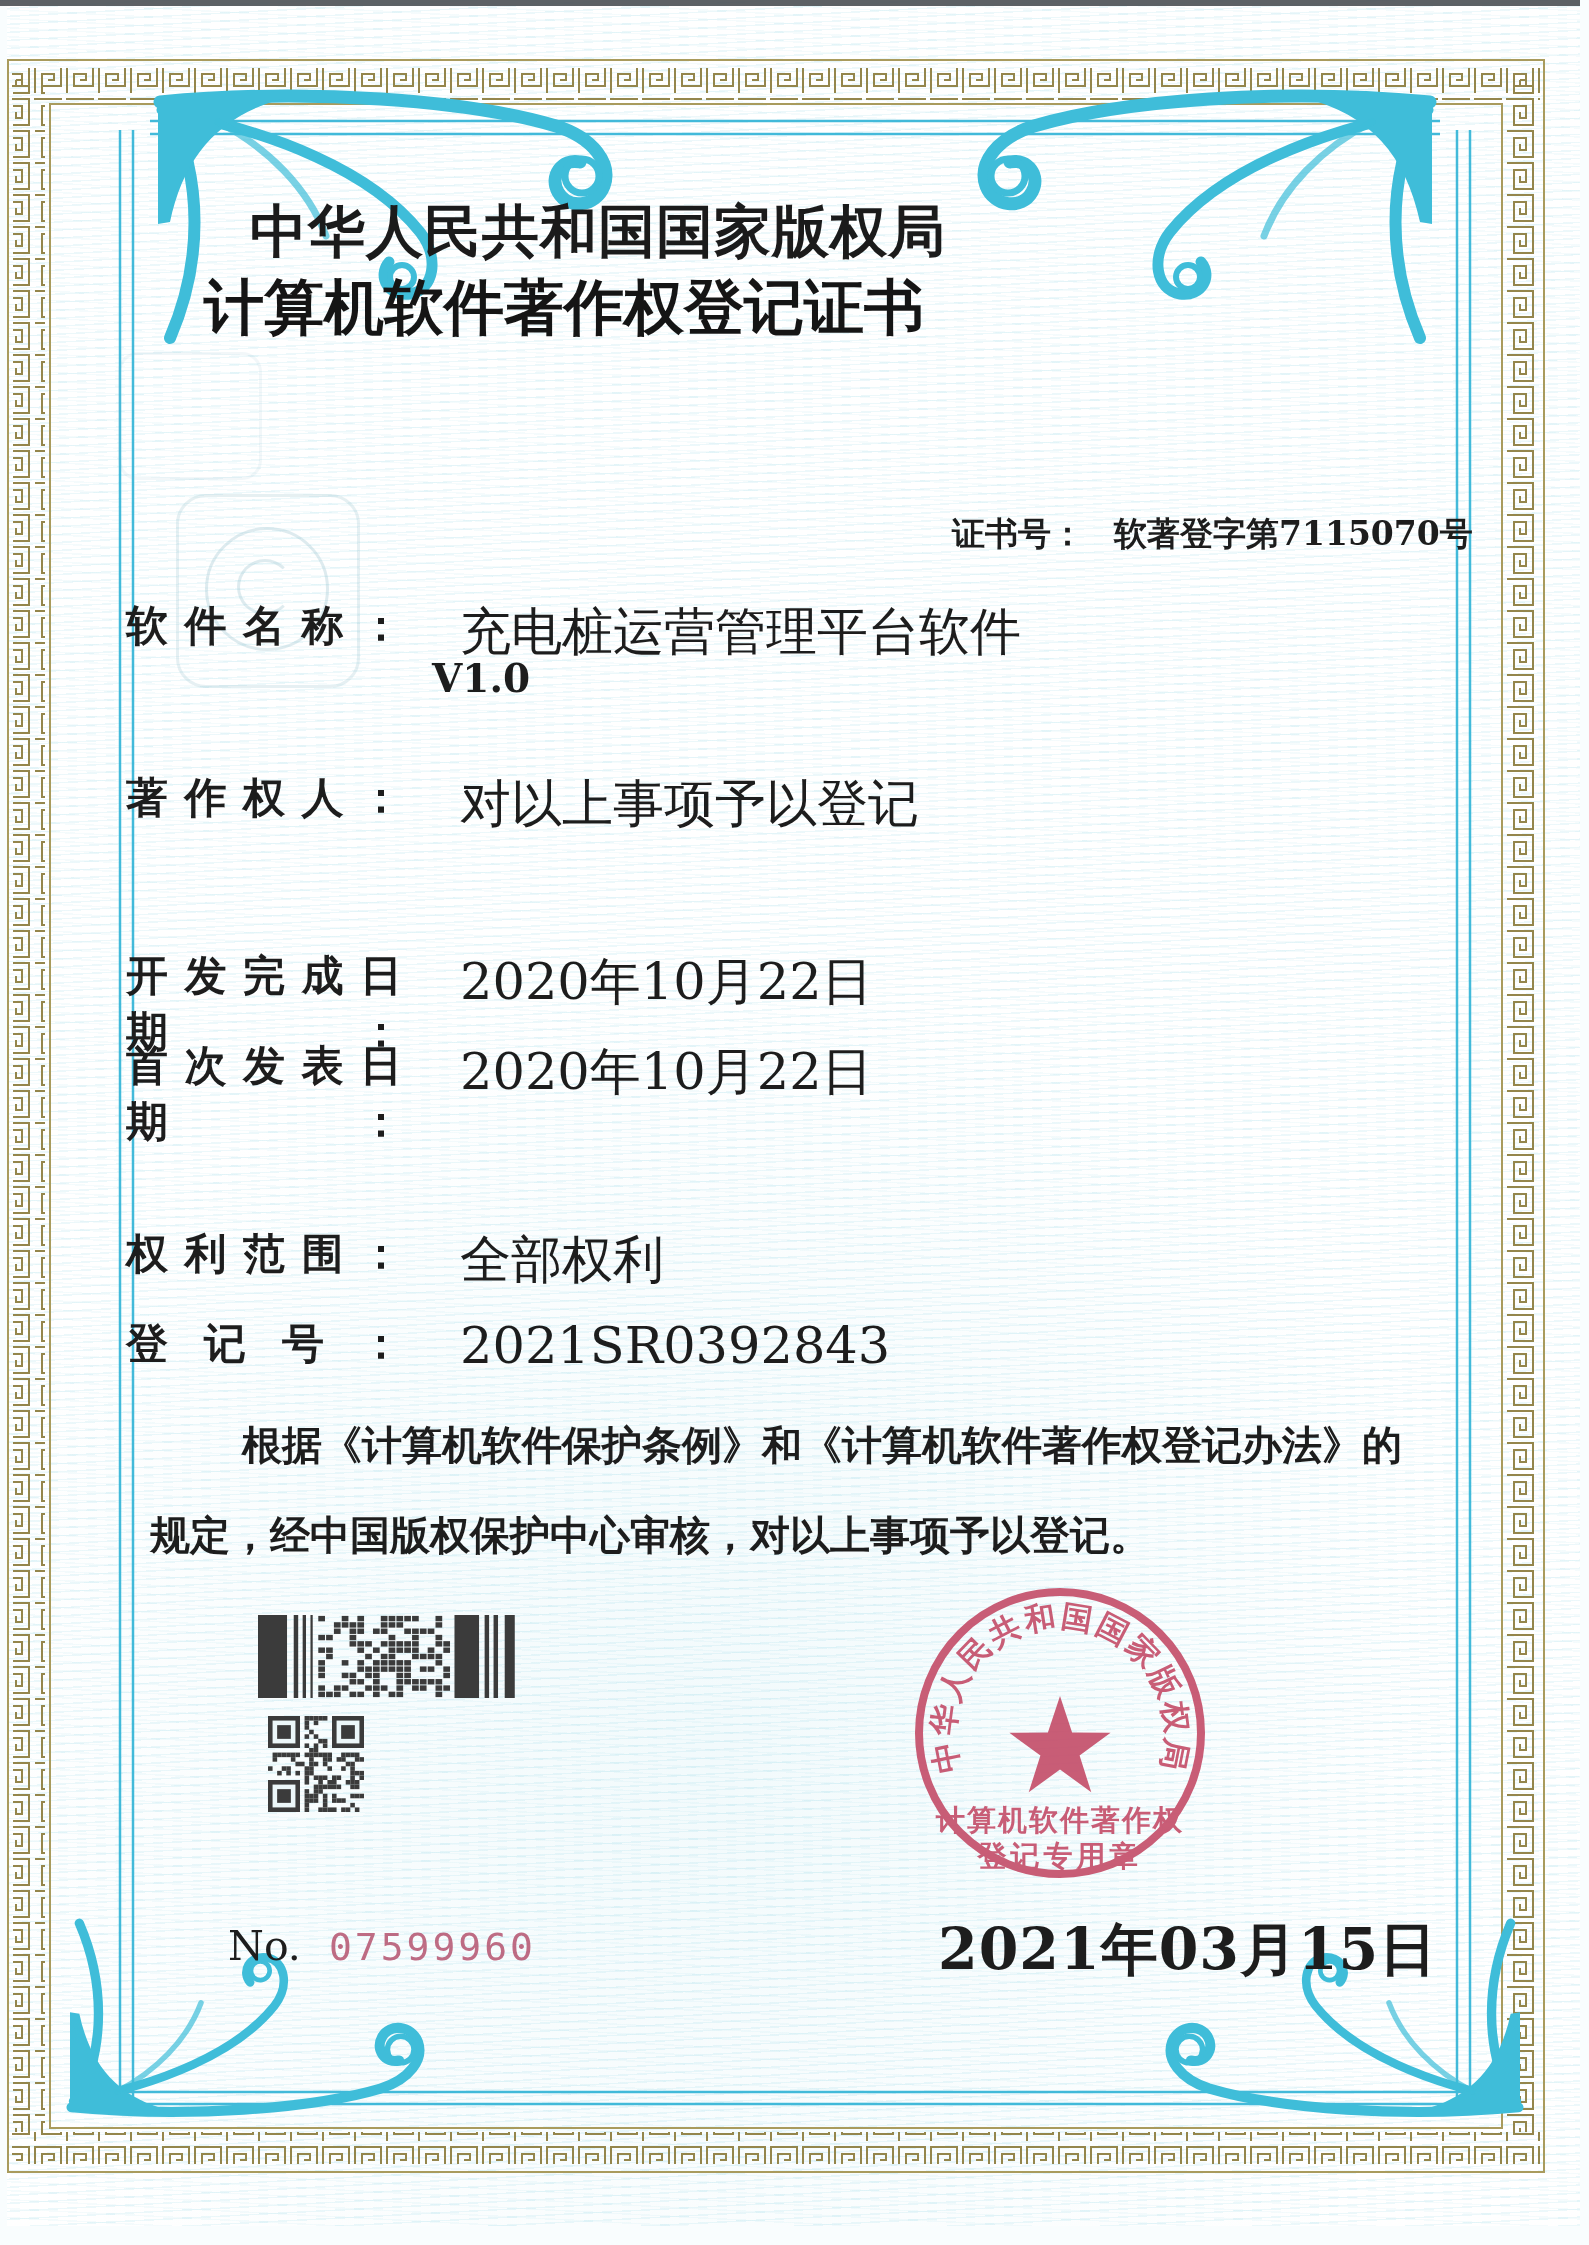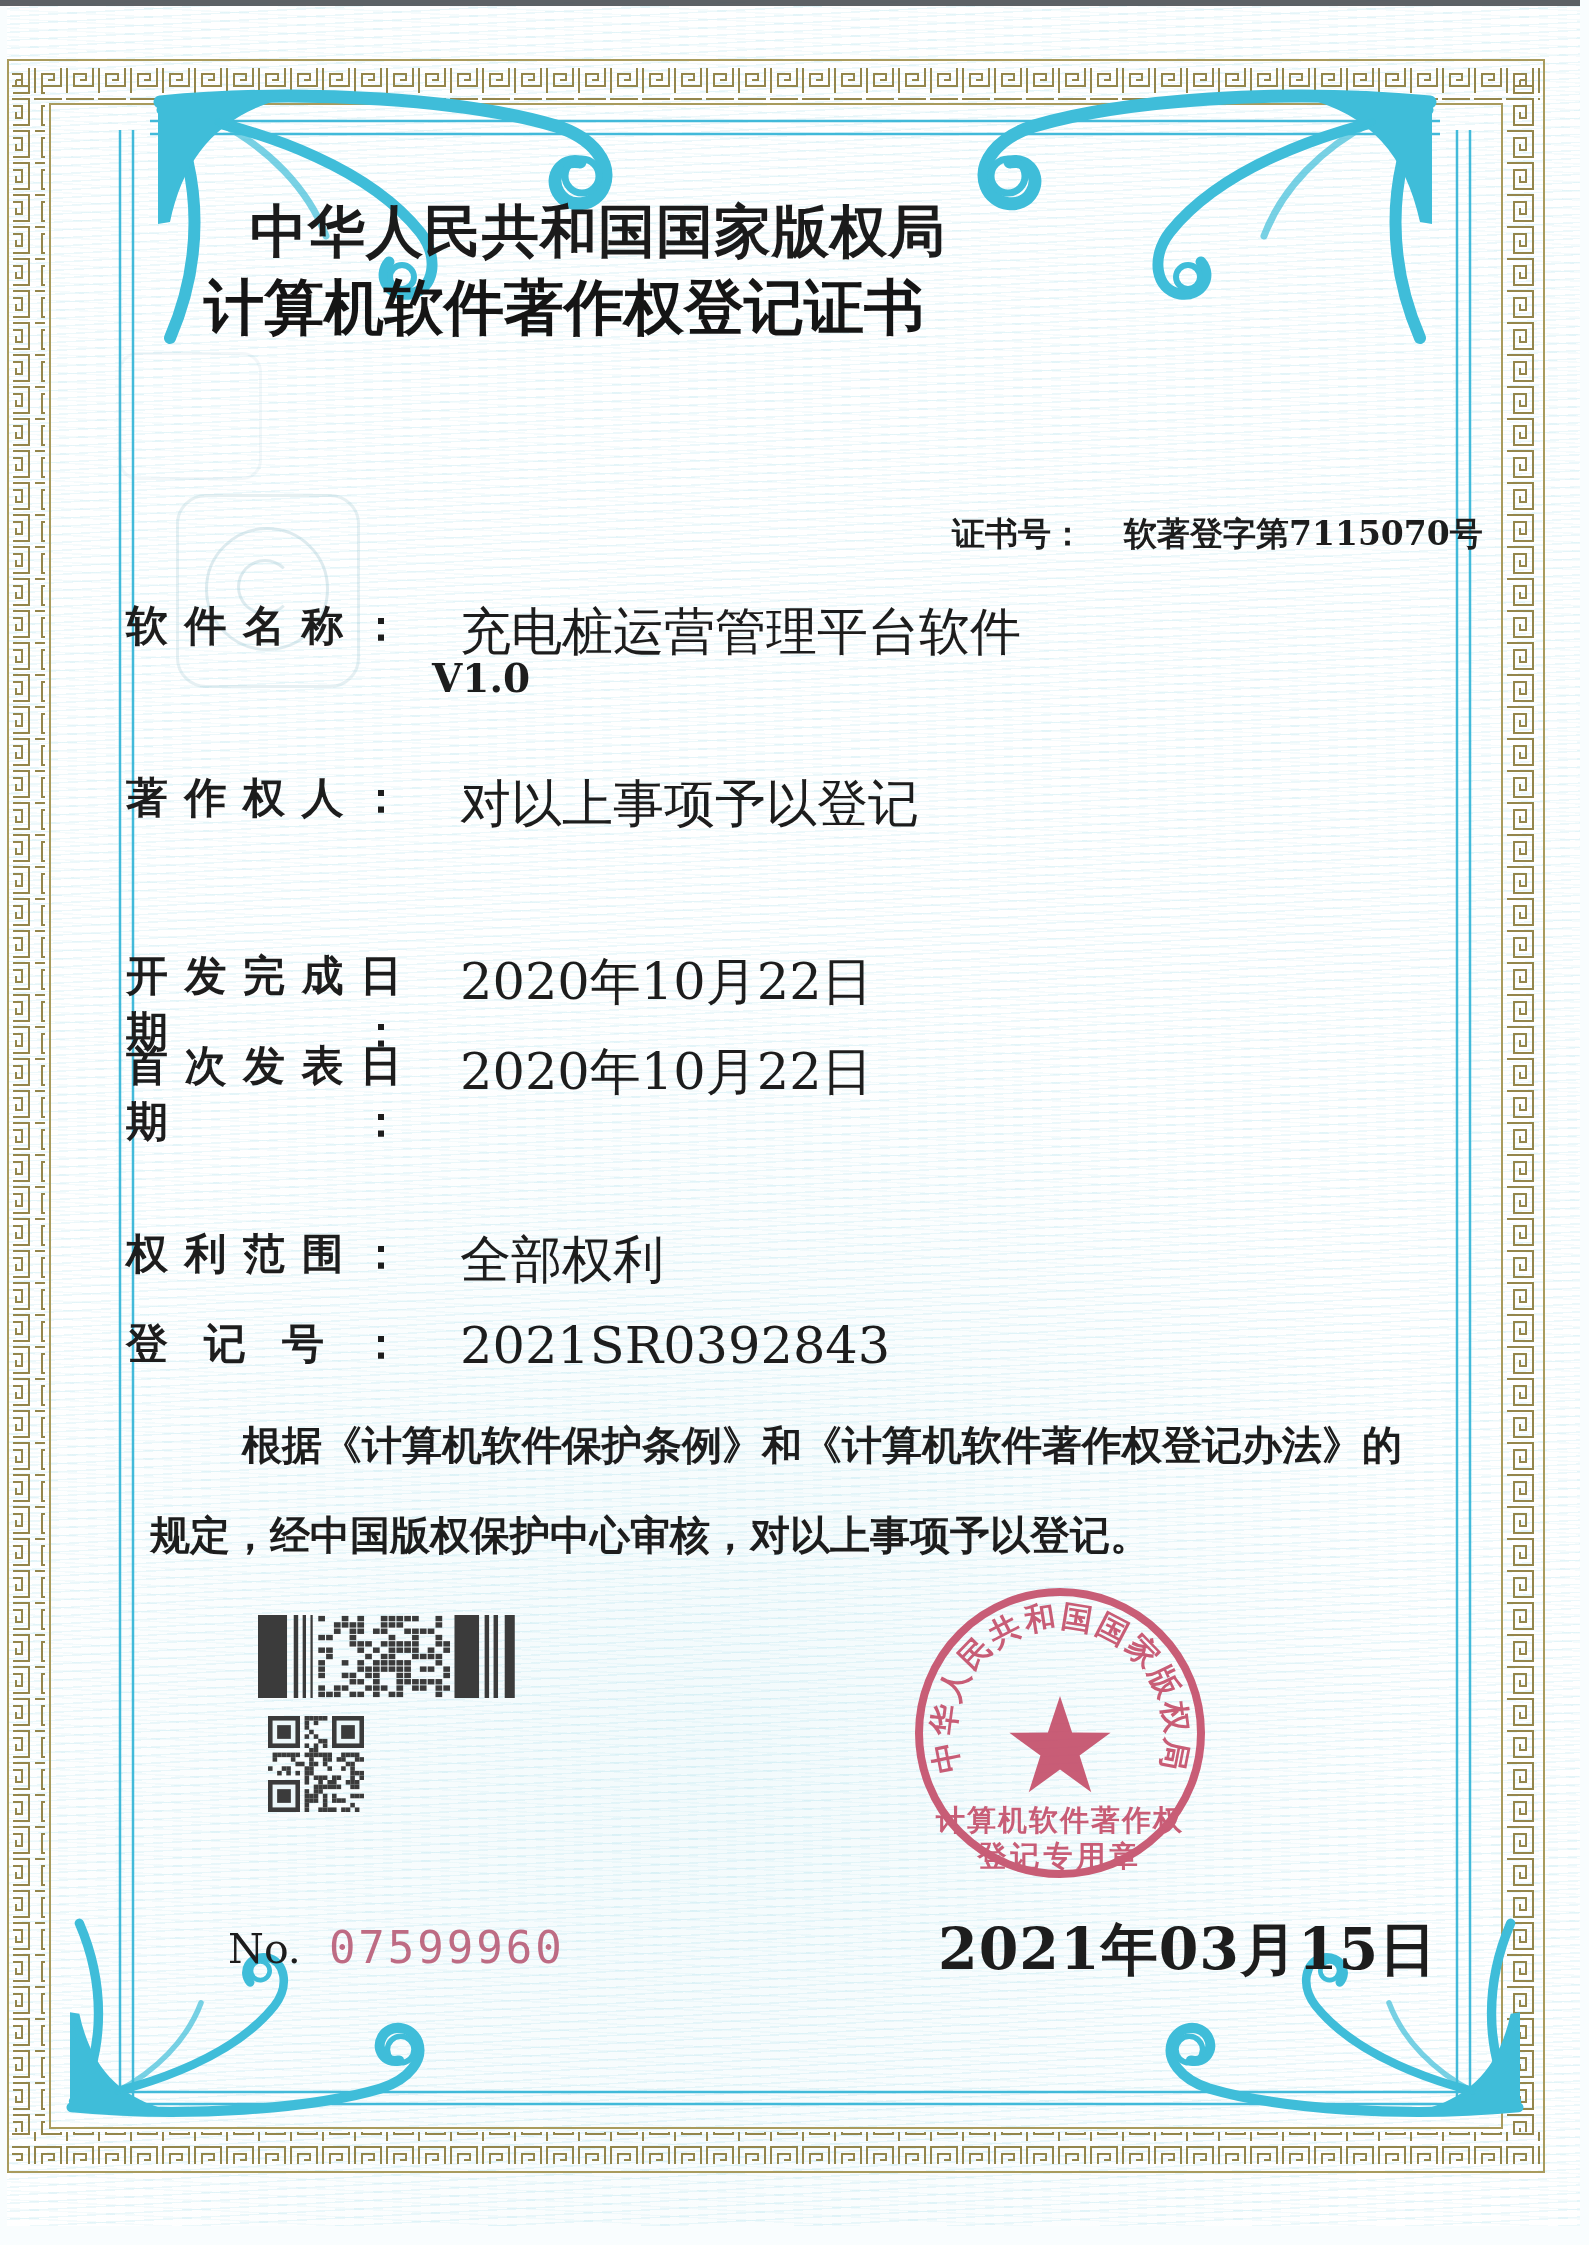--- a/index.html
+++ b/index.html
@@ -14,36 +14,36 @@
     background-image:
       repeating-linear-gradient(177deg, rgba(110,200,220,.13) 0 1.5px, rgba(255,255,255,0) 1.5px 8px),
       repeating-linear-gradient(3deg, rgba(110,200,220,.07) 0 1.5px, rgba(255,255,255,0) 1.5px 9px),
       radial-gradient(circle at 45% 78%, rgba(120,205,225,.10), rgba(255,255,255,0) 40%);
   }
   .deco{position:absolute;inset:0;z-index:1;}
   .txt{position:absolute;z-index:3;white-space:nowrap;}
   .title{left:250px;top:194px;font-size:57px;font-weight:700;letter-spacing:1px;color:#1b1b1b;}
   .subtitle{left:204px;top:268px;font-size:60px;font-weight:700;letter-spacing:0px;color:#151515;}
   .certno{left:952px;top:512px;font-size:33px;font-weight:700;}
-  .certno .cv{margin-left:40px;letter-spacing:0px;}
+  .certno .cv{margin-left:30px;letter-spacing:0px;}
   .frow{position:absolute;left:0;top:0;width:100%;height:60px;z-index:3;}
   .flabel{
     position:absolute;left:126px;width:276px;display:inline-block;
     font-size:42px;font-weight:700;
     text-align:justify;text-align-last:justify;white-space:normal;
   }
   .fvalue{position:absolute;left:460px;font-size:51px;font-weight:400;white-space:nowrap;}
   .version{left:432px;top:655px;font-size:39px;font-weight:700;}
   .stmt{position:absolute;left:150px;z-index:3;font-size:40px;font-weight:700;white-space:nowrap;}
   .stmt.l1{left:242px;top:1418px;}
   .stmt.l2{left:150px;top:1508px;}
   .serial{left:228px;top:1922px;font-size:41px;}
   .serial .sn{
     margin-left:28px;font-family:"DejaVu Sans Mono","Liberation Mono",monospace;
-    font-size:44px;letter-spacing:3px;color:#b5536f;opacity:.85;
+    font-size:38px;letter-spacing:3px;color:#b5536f;opacity:.85;
   }
   .issue-date{left:938px;top:1912px;font-size:57px;font-weight:700;letter-spacing:1px;z-index:5;}
   .codesvg{position:absolute;z-index:3;}
   #barcode{left:258px;top:1615px;width:259px;height:83px;}
   #qr{left:268px;top:1716px;width:96px;height:96px;}
   #seal{left:910px;top:1583px;width:300px;height:300px;z-index:4;opacity:.92;}
   .watermark{position:absolute;z-index:2;border:3px solid rgba(140,185,198,.55);pointer-events:none;}
   .wm1{left:176px;top:494px;width:178px;height:188px;border-radius:30px;opacity:.40;}
   .wm1 .wm-ring{position:absolute;left:26px;top:30px;width:118px;height:118px;border:3px solid rgba(140,185,198,.7);border-radius:50%;}
   .wm1 .wm-c{position:absolute;left:58px;top:62px;width:50px;height:50px;border:3px solid rgba(140,185,198,.7);border-radius:50%;border-right-color:transparent;}

